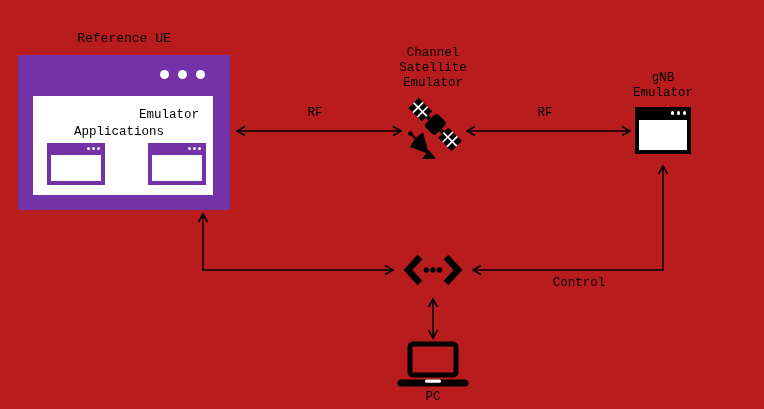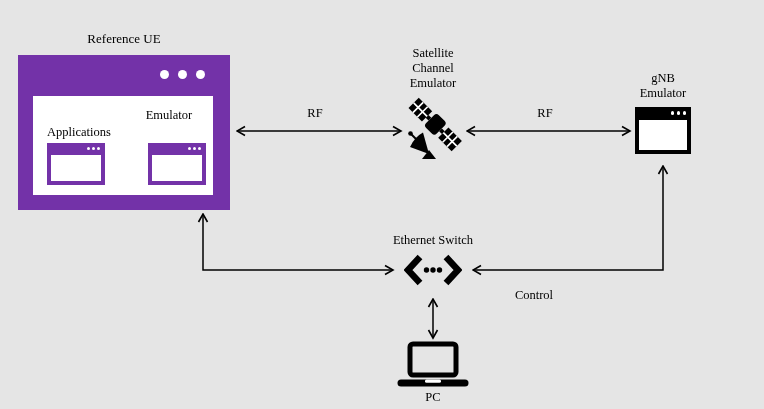--- a/index.html
+++ b/index.html
@@ -1,32 +1,32 @@
 <!DOCTYPE html>
 <html style="--purple: #7332A8;"><head>
 <meta charset="utf-8">
 <style>
   html,body{margin:0;padding:0;background:#fff;}
   .canvas{
-    position:relative;width:764px;height:409px;background:#e5e5e5;overflow:hidden;
-    font-family:Liberation Serif, serif;color:#000;
+    position:relative;width:764px;height:409px;background:#b91c1c;overflow:hidden;
+    font-family:Liberation Mono, monospace;color:#000;
   }
   .abs{position:absolute;}
   .lbl{position:absolute;font-size:12.5px;line-height:1.18;color:#000;text-align:center;}
   
   svg.edges{position:absolute;left:0;top:0;}
   .edge{stroke:#000;stroke-width:1.5;fill:none;}
   
   .ue-title{left:18px;top:31px;width:212px;font-size:13px;}
   .ue-box{left:18px;top:55px;width:212px;height:155px;background:var(--purple,#7332A8);}
   .dots{position:absolute;display:flex;align-items:center;}
   .ue-dots{top:15px;right:25px;gap:9px;}
   .ue-dots i{width:9px;height:9px;border-radius:50%;background:#fff;display:block;}
   .ue-panel{position:absolute;left:15px;top:41px;width:180px;height:99px;background:#fff;}
-  .app-lbl{left:0;top:29px;width:92px;}
+  .app-lbl{left:0;top:29px;width:92px;padding-left:40px;}
   .ipcore-lbl{left:92px;top:12px;width:88px;}
   .win-icon{position:absolute;top:47px;width:58px;height:42px;background:var(--purple,#7332A8);}
   .win-a{left:14px;}
   .win-b{left:115px;}
   .win-dots{top:4px;right:5px;gap:2px;}
   .win-dots i{width:3px;height:3px;border-radius:50%;background:#fff;display:block;}
   .win-body{position:absolute;left:4px;right:4px;top:12px;bottom:4px;background:#fff;}
   
   .sat-lbl{left:385px;top:46px;width:96px;}
   .sat-icon{left:400px;top:97px;}
@@ -38,21 +38,21 @@
   .gnb-body{position:absolute;left:4px;right:4px;top:13px;bottom:4px;background:#fff;}
   
   .switch-lbl{left:373px;top:233px;width:120px;}
   .switch-icon{left:404px;top:254px;}
   .pc-icon{left:396px;top:341px;}
   .pc-lbl{left:408px;top:390px;width:50px;}
   
   .rf-left{left:270px;top:106px;width:90px;}
   .rf-right{left:500px;top:106px;width:90px;}
   .cd{left:238px;top:276px;width:124px;}
-  .ctrl{left:479px;top:276px;width:110px;margin-top:12px;}
+  .ctrl{left:524px;top:276px;width:110px;}
 </style>
 </head>
 <body>
 
 <div class="canvas">
 
   <svg class="edges" width="764" height="409" viewBox="0 0 764 409">
     <defs>
       <marker id="ah" viewBox="0 0 12 12" refX="10.5" refY="6" markerWidth="12" markerHeight="12" markerUnits="userSpaceOnUse" orient="auto-start-reverse">
         <path d="M2.5,1.5 L10.5,6 L2.5,10.5" fill="none" stroke="#000" stroke-width="1.6"></path>
@@ -91,22 +91,22 @@
             <i></i>
             <i></i>
             <i></i>
           </div>
         <div class="win-body"></div>
       </div>
     </div>
   </div>
 
   <div class="lbl sat-lbl">
+    <div>Channel</div>
     <div>Satellite</div>
-    <div>Channel</div>
     <div>Emulator</div>
   </div>
   <svg class="abs sat-icon" width="66" height="66" viewBox="0 0 66 66">
     <g transform="rotate(45 35 27)" fill="#000">
       <rect x="5" y="20" width="19" height="14.5"></rect>
       <rect x="24" y="25.2" width="4" height="4"></rect>
       <rect x="28" y="18" width="15" height="18" rx="3.5"></rect>
       <rect x="43" y="25.2" width="4" height="4"></rect>
       <rect x="47" y="20" width="19" height="14.5"></rect>
       <path d="M11.3,20 V34.5 M17.6,20 V34.5 M5,27.2 H24 M53.3,20 V34.5 M59.6,20 V34.5 M47,27.2 H66" stroke="#fff" stroke-width="1.7" fill="none"></path>
@@ -123,21 +123,20 @@
   </div>
   <div class="abs gnb-box">
     <div class="dots gnb-dots">
         <i></i>
         <i></i>
         <i></i>
       </div>
     <div class="gnb-body"></div>
   </div>
 
-  <div class="lbl switch-lbl">Ethernet Switch</div>
   <svg class="abs switch-icon" width="58" height="32" viewBox="0 0 58 32">
     <path d="M16,3 L4,16 L16,29" fill="none" stroke="#000" stroke-width="6.5" stroke-linejoin="miter"></path>
     <path d="M42,3 L54,16 L42,29" fill="none" stroke="#000" stroke-width="6.5" stroke-linejoin="miter"></path>
     <circle cx="22.5" cy="16" r="2.7" fill="#000"></circle>
     <circle cx="29" cy="16" r="2.7" fill="#000"></circle>
     <circle cx="35.5" cy="16" r="2.7" fill="#000"></circle>
   </svg>
 
   <svg class="abs pc-icon" width="74" height="47" viewBox="0 0 74 47">
     <rect x="14" y="3" width="46" height="31" rx="3" fill="none" stroke="#000" stroke-width="5"></rect>

